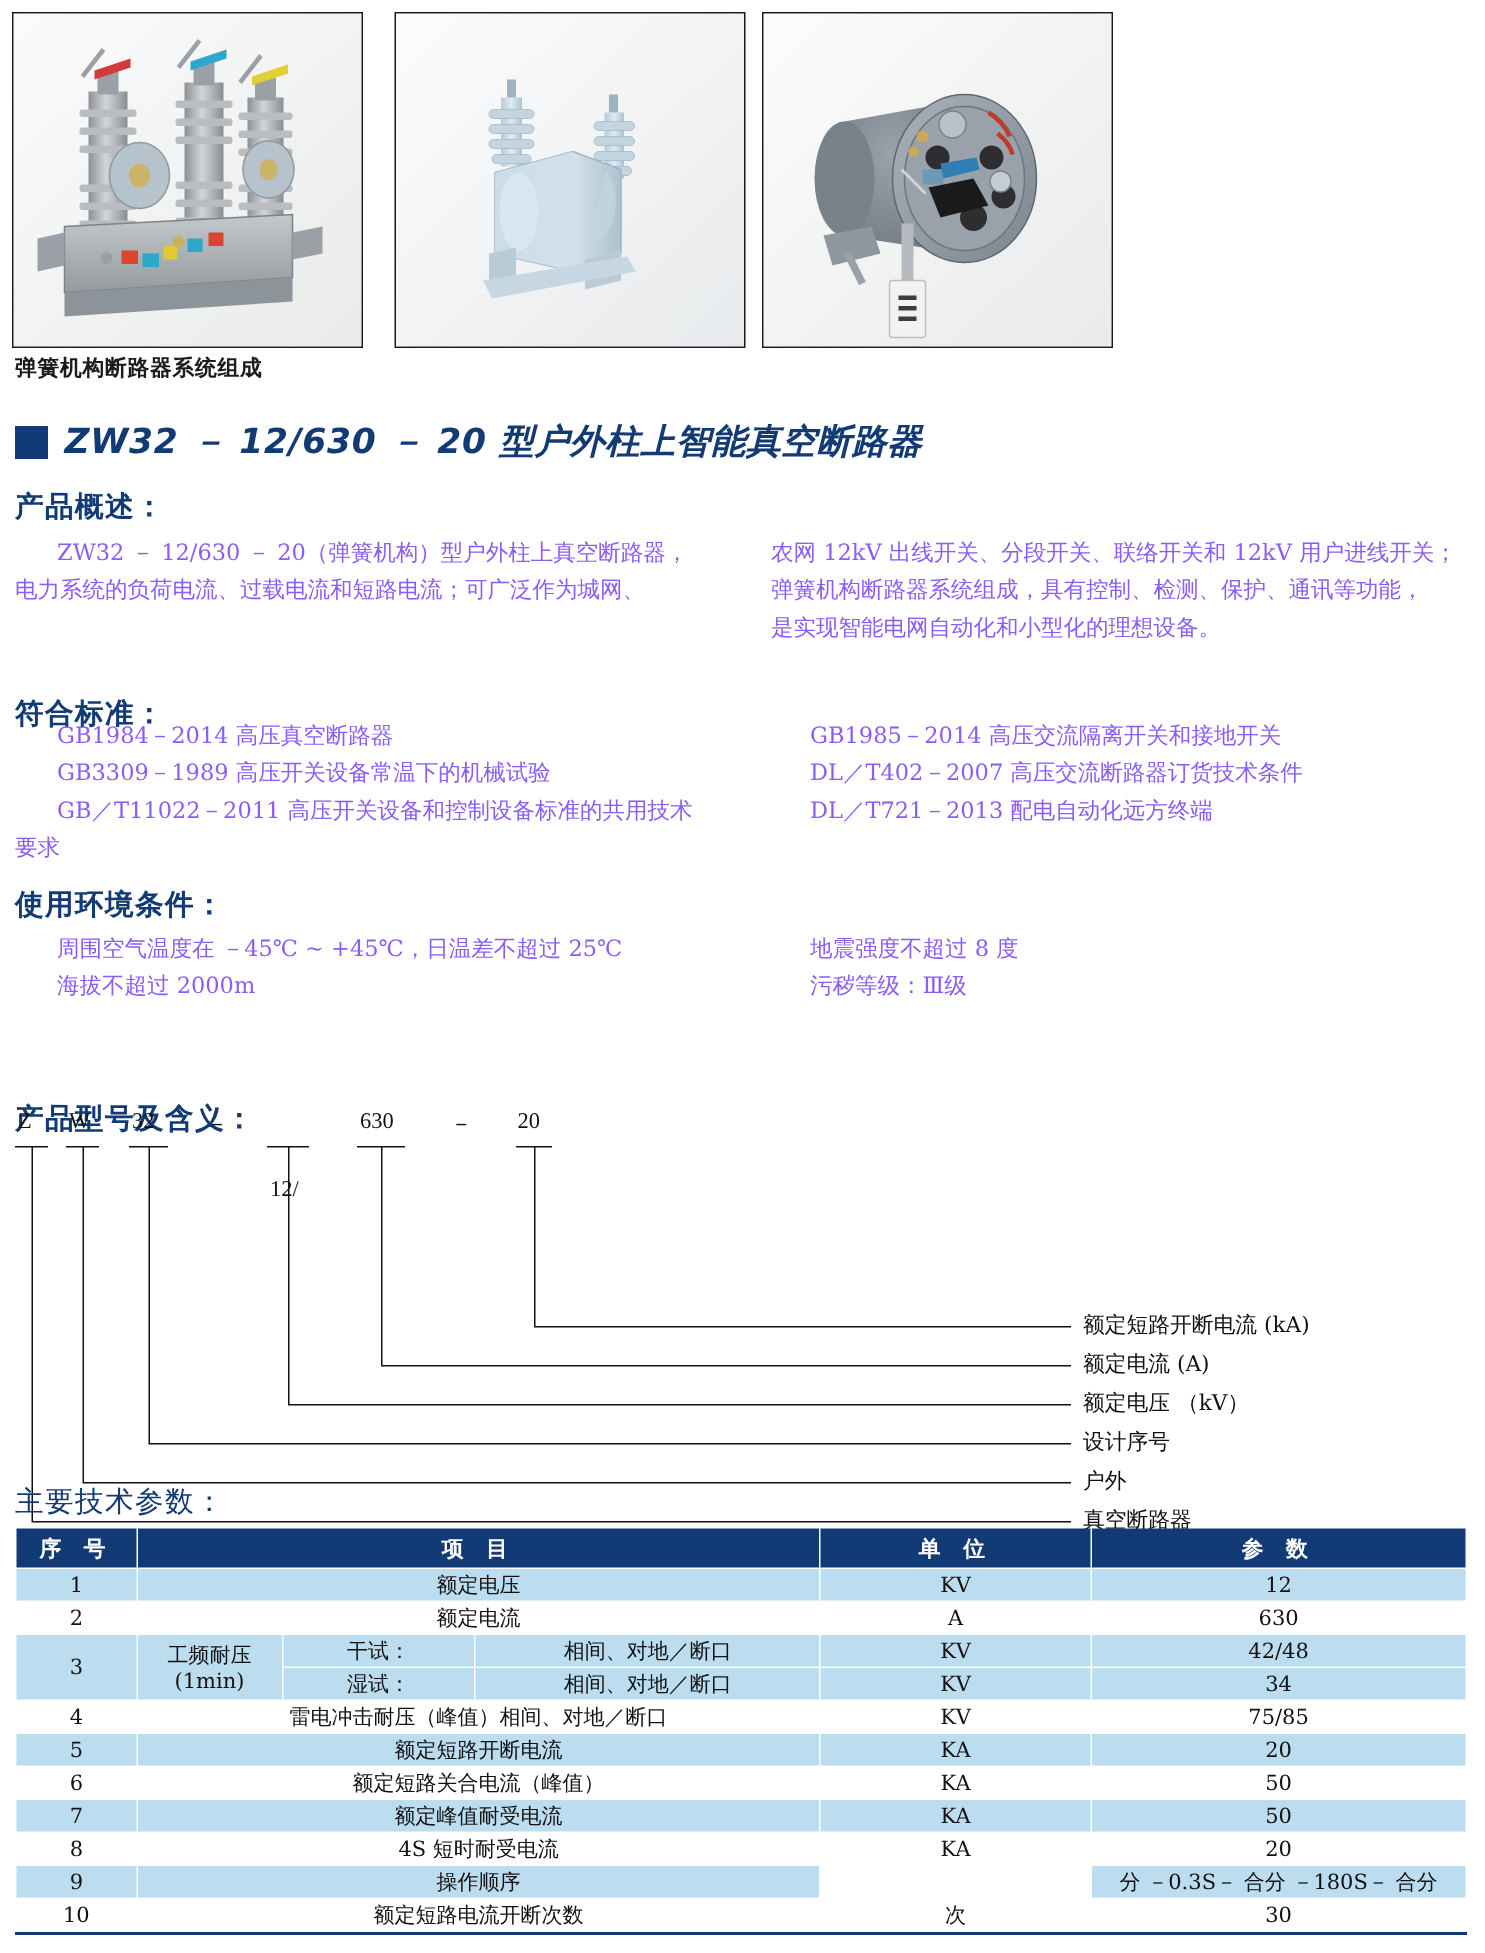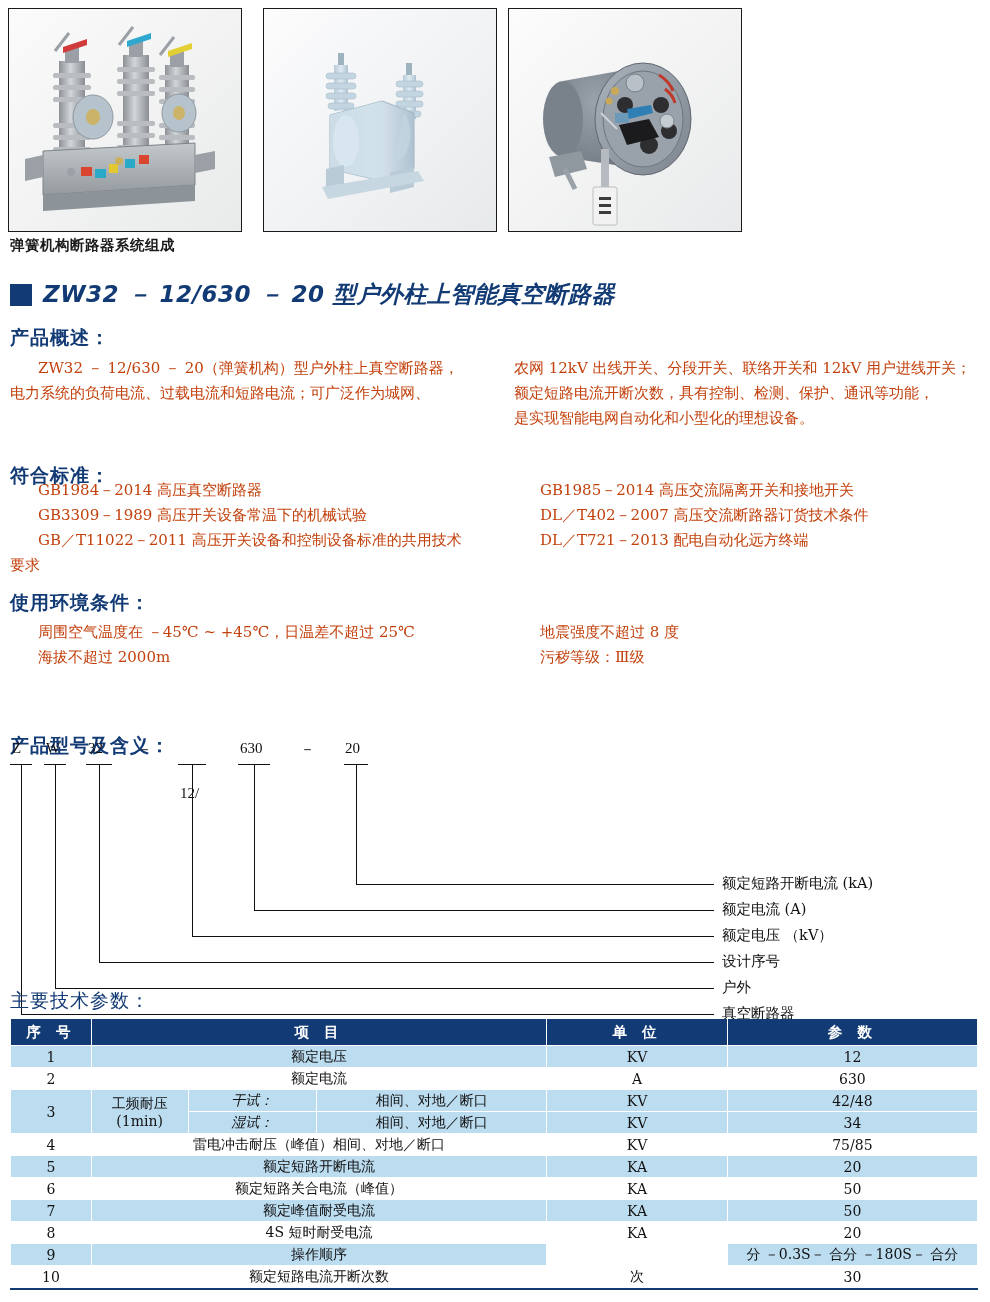--- a/index.html
+++ b/index.html
@@ -30,21 +30,21 @@
   .title-row{position:absolute;left:10px;top:279px;display:flex;align-items:center;}
   .sq{width:22px;height:22px;background:#123a74;margin-right:11px;}
   .title-txt{font-family:"DejaVu Sans","Liberation Sans",sans-serif;
              font-size:23px;font-weight:bold;font-style:italic;color:#123a74;
              letter-spacing:.5px;white-space:nowrap;}
 
   
   .sec-h{position:absolute;font-family:"DejaVu Serif","Liberation Serif",serif;
          font-size:19px;font-weight:bold;color:#123a74;letter-spacing:1px;}
 
-  .col{position:absolute;font-size:15px;line-height:25px;color:#c2410c;
+  .col{position:absolute;font-size:15px;line-height:25px;color:#8b5cf6;
        font-family:"DejaVu Serif","Liberation Serif",serif;}
   .col p{margin:0;white-space:nowrap;}
   .ind{text-indent:28px;}
   .ind2{padding-left:28px;}
 
   
   .model{position:absolute;left:0;top:736px;width:990px;height:246px;}
   .code{position:absolute;font-size:15px;color:#101010;
         font-family:"Liberation Serif","DejaVu Serif",serif;white-space:nowrap;}
   .mlabel{position:absolute;font-size:14.5px;color:#101010;white-space:nowrap;
@@ -68,21 +68,21 @@
   tr.sh td{background:#bcdcf0;}
   tr.sw td{background:#ffffff;}
   td.blank{background:transparent !important;}
   .tbl-bottom{position:absolute;left:10px;top:1288px;width:968px;height:2px;background:#123a74;}
 
   .c-no{width:80px;}
   .c-item{width:456px;}
   .c-unit{width:180px;}
   .c-val{width:250px;}
   .sub-a{width:96px;}
-  .sub-b{width:128px;font-style:italic;}
+  .sub-b{width:128px;}
   .sub-c{width:230px;}
 </style>
 </head>
 <body>
 
 <div class="page">
 
   <div class="photos">
 
     <div class="photo p1">
@@ -279,21 +279,21 @@
     <div class="title-txt">ZW32 － 12/630 － 20 型户外柱上智能真空断路器</div>
   </div>
 
   <div class="sec-h" style="left:10px;top:325px;">产品概述：</div>
   <div class="col" style="left:10px;top:356px;width:500px;">
     <p class="ind">ZW32 － 12/630 － 20（弹簧机构）型户外柱上真空断路器，</p>
     <p>电力系统的负荷电流、过载电流和短路电流；可广泛作为城网、</p>
   </div>
   <div class="col" style="left:514px;top:356px;width:470px;">
     <p>农网 12kV 出线开关、分段开关、联络开关和 12kV 用户进线开关；</p>
-    <p>额定短路电流开断次数，具有控制、检测、保护、通讯等功能，</p>
+    <p>弹簧机构断路器系统组成，具有控制、检测、保护、通讯等功能，</p>
     <p>是实现智能电网自动化和小型化的理想设备。</p>
   </div>
 
   <div class="sec-h" style="left:10px;top:463px;">符合标准：</div>
   <div class="col" style="left:10px;top:478px;width:520px;">
     <p class="ind2">GB1984－2014 高压真空断路器</p>
     <p class="ind2">GB3309－1989 高压开关设备常温下的机械试验</p>
     <p class="ind2">GB／T11022－2011 高压开关设备和控制设备标准的共用技术</p>
     <p>要求</p>
   </div>

